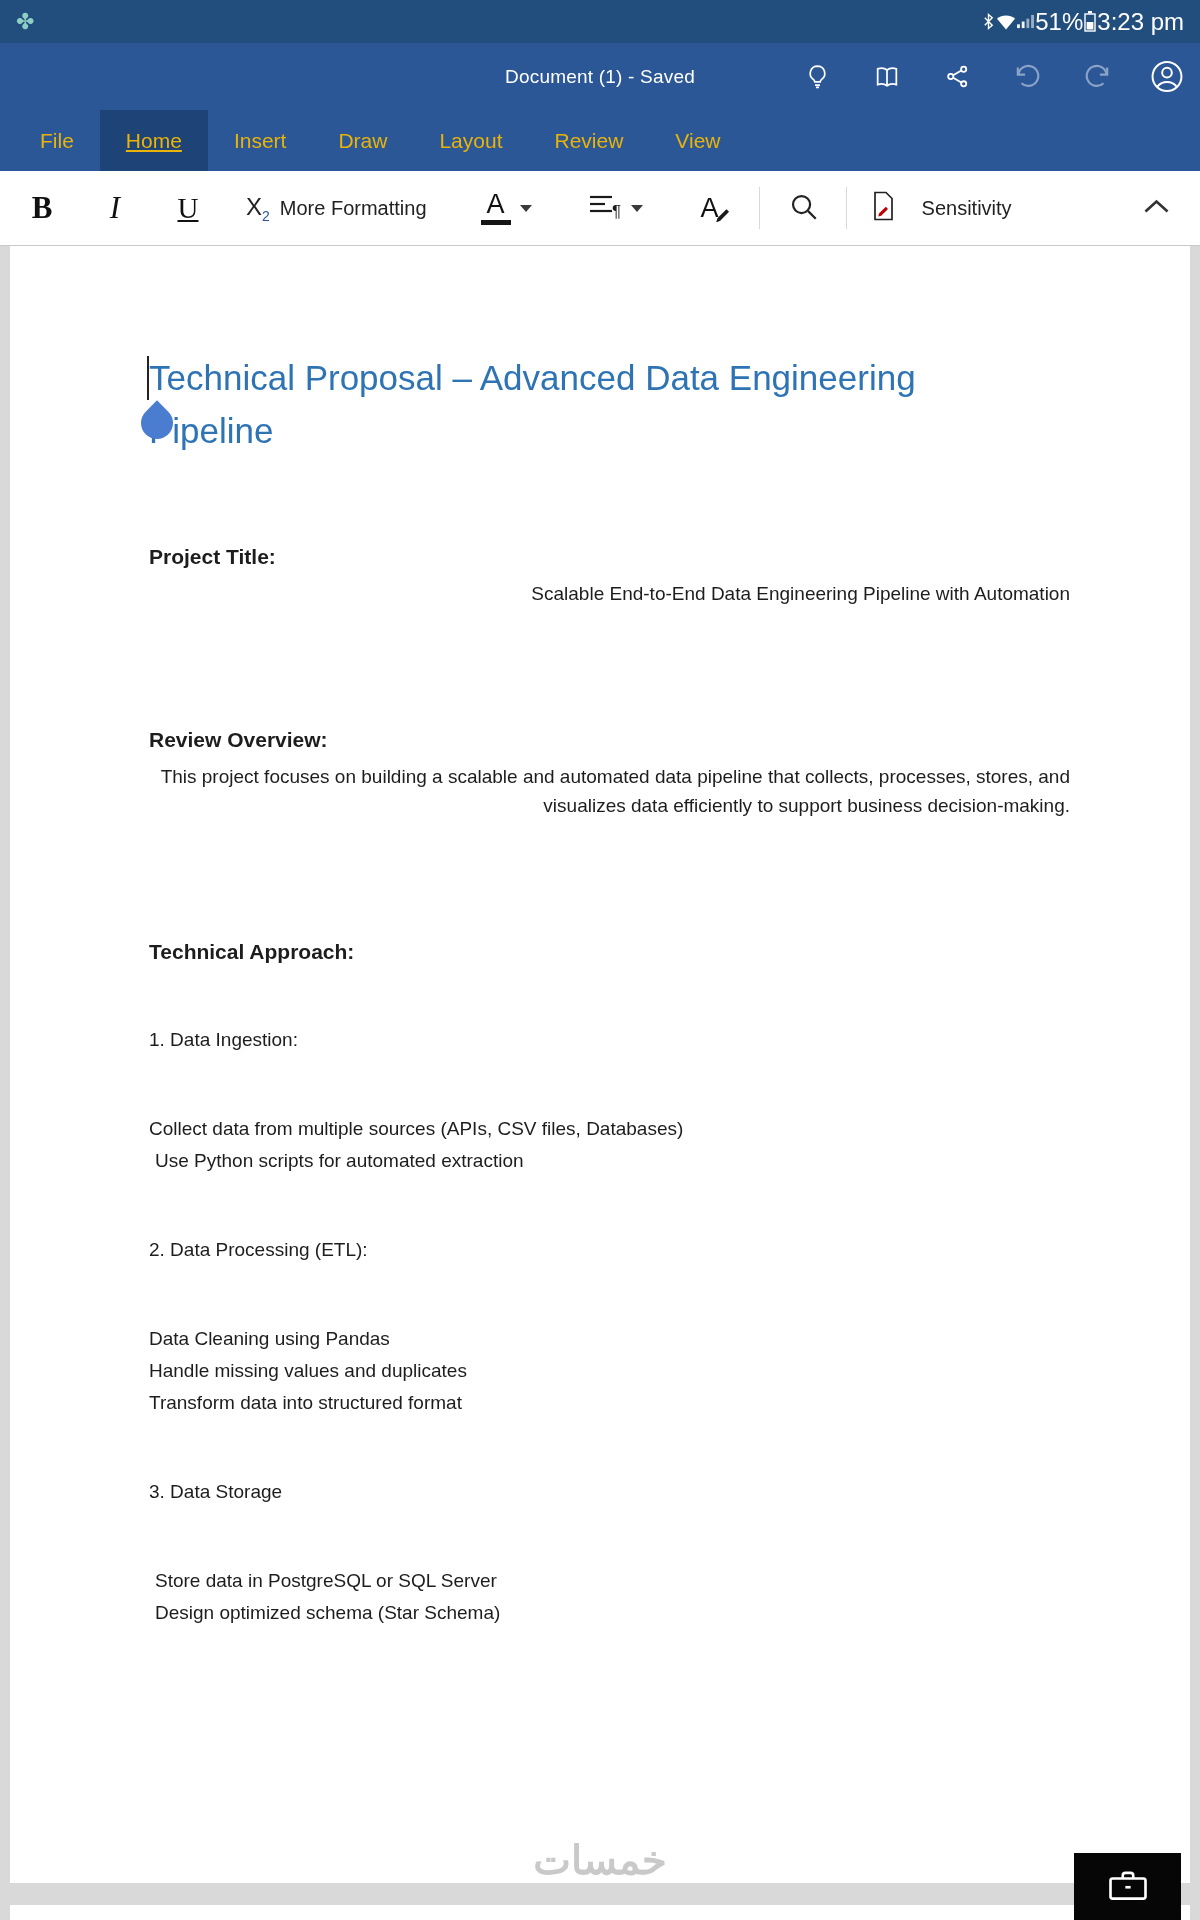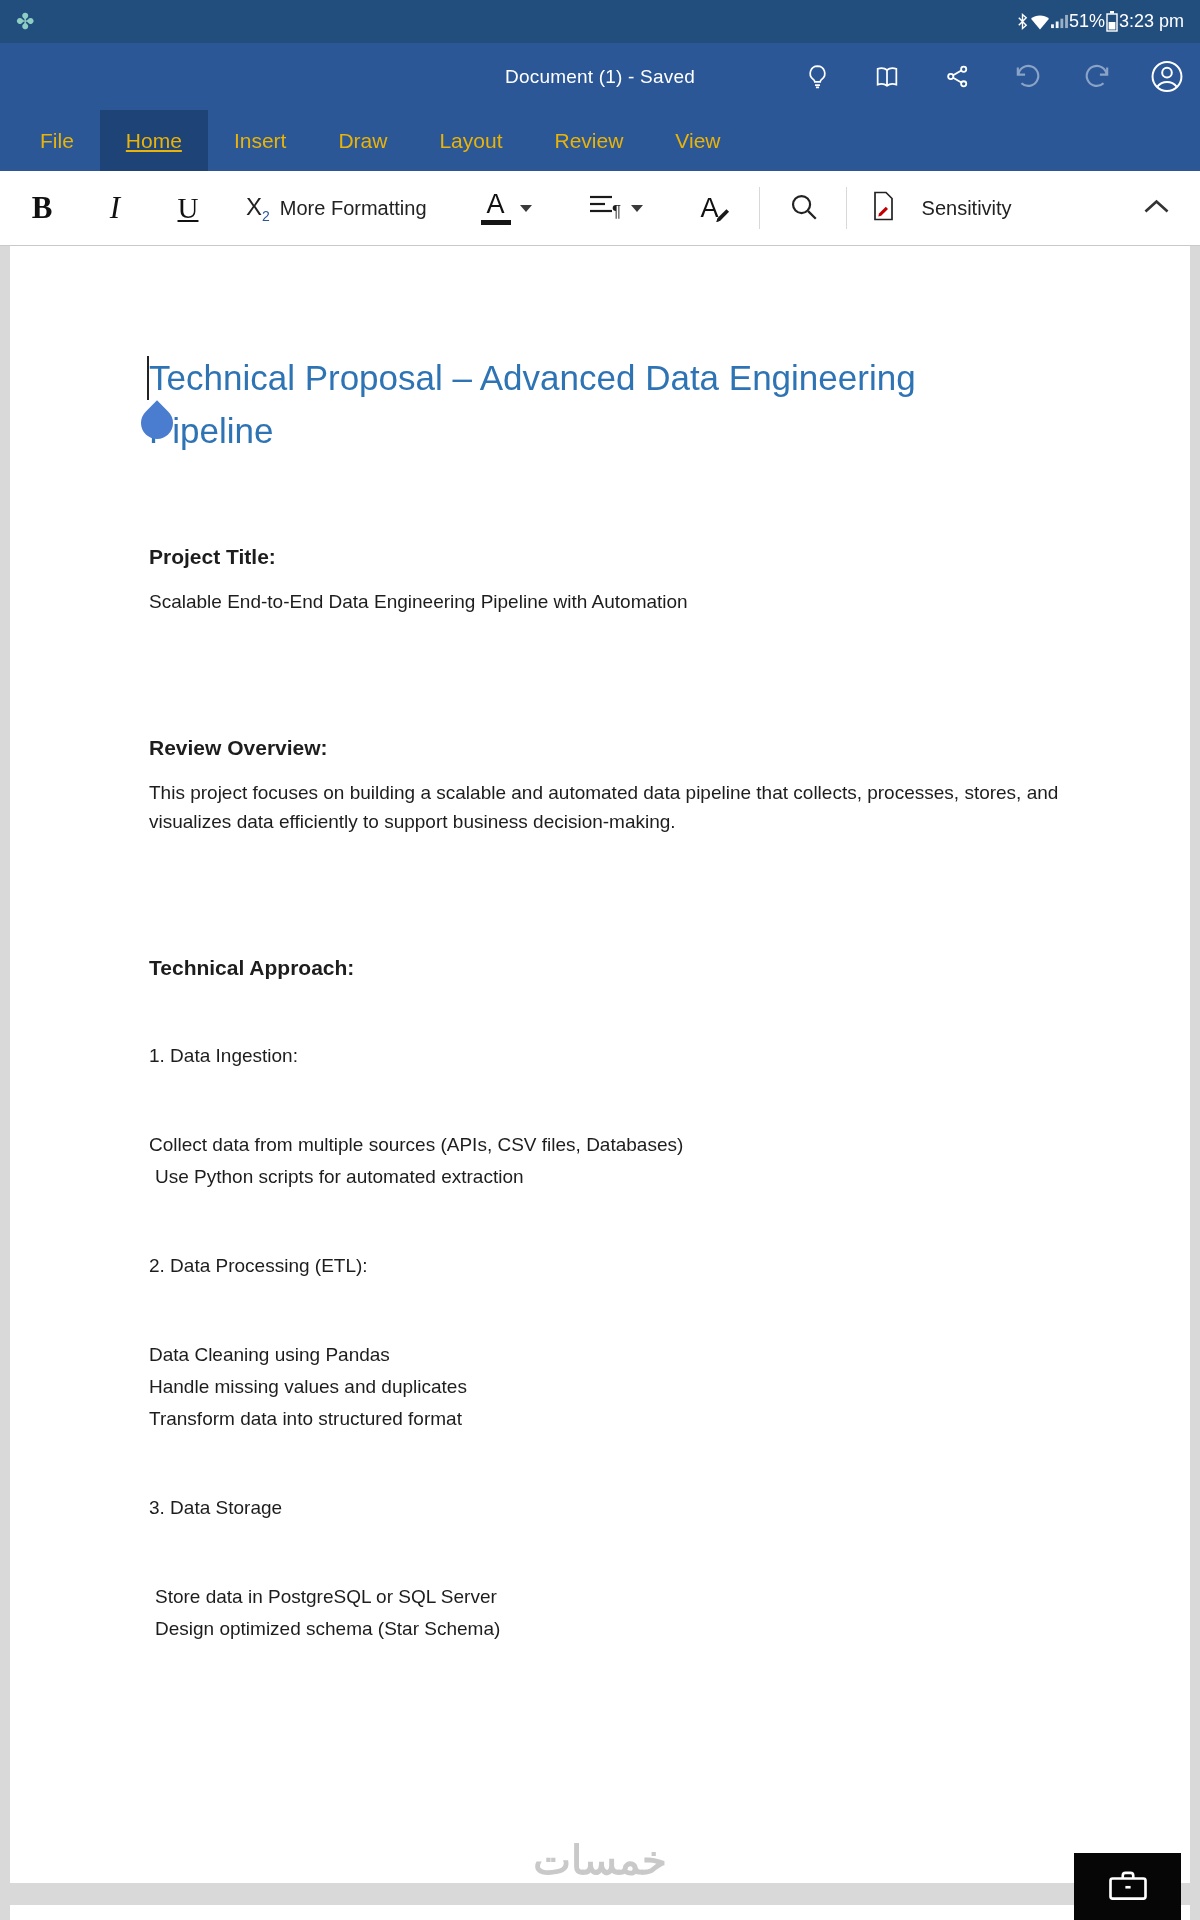--- a/index.html
+++ b/index.html
@@ -14,21 +14,21 @@
     --sensitivity-red:#c00000;
   }
   *{box-sizing:border-box;margin:0;padding:0;}
   body{margin:0;background:#777;font-family:"Liberation Sans",sans-serif;}
   .screen{position:relative;width:1200px;height:1920px;margin:0 auto;overflow:hidden;background:var(--canvas-gray);}
 
   
   .status-bar{height:43px;background:var(--status-blue);display:flex;align-items:center;justify-content:space-between;padding:0 16px;color:#fff;}
   .status-left{display:flex;align-items:center;}
   .flower{font-size:22px;color:#8ecfc4;line-height:1;}
-  .status-right{display:flex;align-items:center;gap:1px;font-size:18px;}
+  .status-right{display:flex;align-items:center;gap:1px;font-size:24px;}
   .status-right svg{display:block;}
 
   
   .title-bar{height:67px;background:var(--app-blue);position:relative;display:flex;align-items:center;color:#fff;}
   .doc-name{position:absolute;left:0;right:0;text-align:center;font-size:19px;letter-spacing:.2px;}
   .title-icons{position:absolute;right:16px;display:flex;align-items:center;gap:36px;}
   .t-ic{display:flex;align-items:center;justify-content:center;width:34px;height:34px;cursor:pointer;}
   .t-ic.disabled{opacity:.45;}
 
   
@@ -66,21 +66,21 @@
   .page{position:absolute;left:10px;right:10px;top:0;height:1637px;background:#fff;padding:105px 120px 0 139px;overflow:hidden;}
   .page-next{position:absolute;left:10px;right:10px;top:1659px;height:15px;background:#fff;}
 
   .doc-title{position:relative;font-size:35px;font-weight:400;line-height:53px;color:var(--doc-title-blue);margin:0 0 84px 0;}
   .t-line{display:block;}
   .text-cursor{position:absolute;left:-2px;top:5px;width:2px;height:44px;background:#222;}
   .cursor-handle{position:absolute;left:-8px;top:56px;width:32px;height:32px;background:var(--handle-blue);border-radius:0 50% 50% 50%;transform:rotate(45deg);}
 
   .doc-h{font-size:21px;font-weight:700;line-height:31px;color:var(--text-black);}
   .doc-p{font-size:19px;font-weight:400;line-height:29px;color:var(--text-black);}
-  .g13{margin-top:15px;}
+  .g13{margin-top:7px;text-align:right;}
   .g17{margin-top:3px;}
   .g58{margin-top:58px;}
   .g60{margin-top:60px;}
   .g116{margin-top:116px;}
   .ind{padding-left:6px;}
 
   .watermark{position:absolute;bottom:0px;left:50%;transform:translateX(-50%);font-size:40px;font-weight:700;color:var(--watermark-gray);letter-spacing:1px;}
 
   
   .kbd-btn{position:absolute;right:19px;bottom:0;width:107px;height:67px;background:#060606;display:flex;align-items:center;justify-content:center;cursor:pointer;border:none;}

